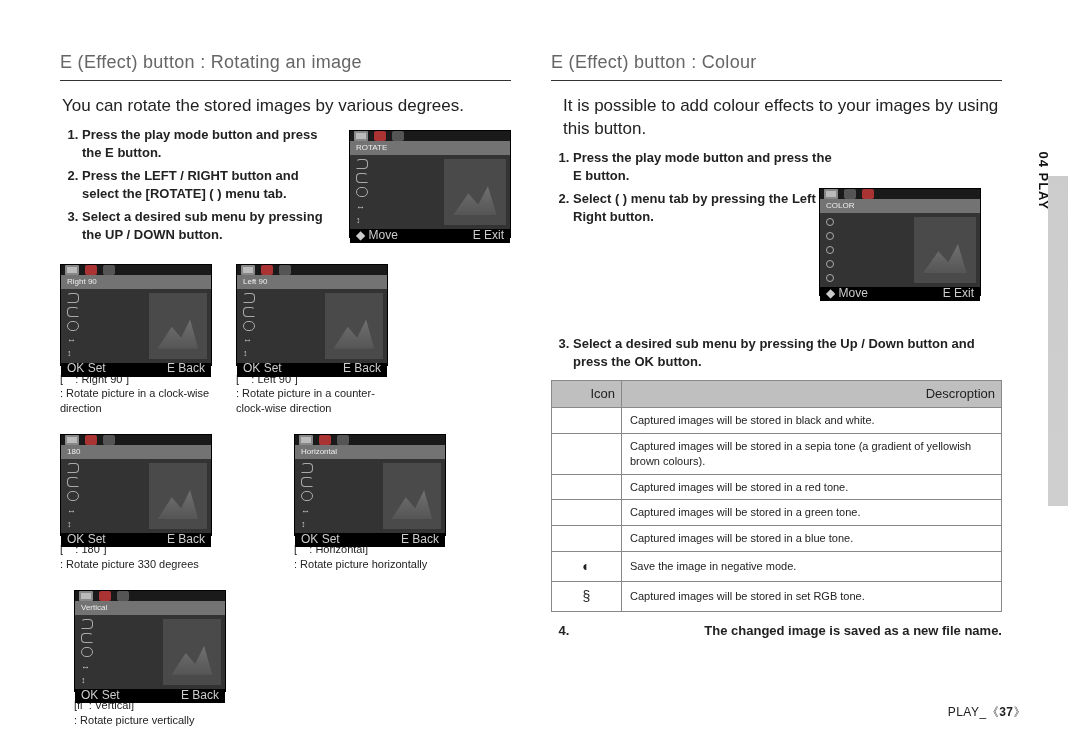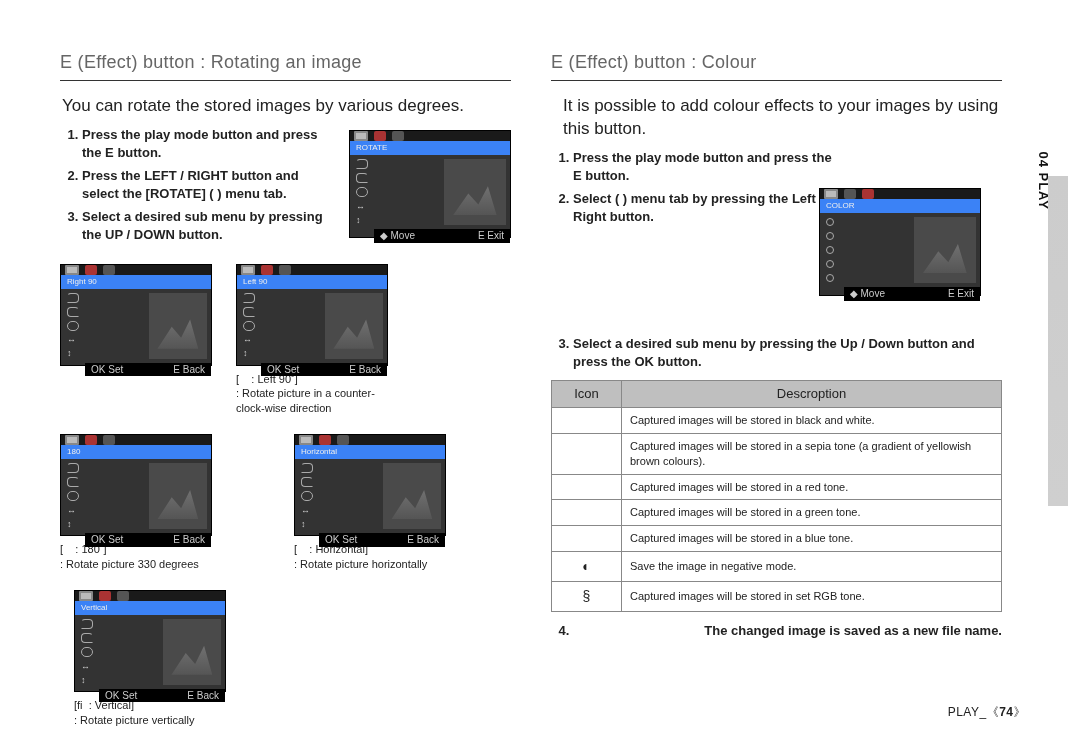--- a/index.html
+++ b/index.html
@@ -48,21 +48,21 @@
     display:flex; align-items:center; gap:6px;
     padding:0 4px;
   }
   .lcd-top .tab-pic { width:14px; height:10px; background:#888; border-radius:1px; position:relative; }
   .lcd-top .tab-pic:after { content:""; position:absolute; inset:2px; background:#bbb; }
   .lcd-top .tab-round { width:12px; height:10px; background:#a33; border-radius:2px; }
   .lcd-top .tab-pal { width:12px; height:10px; background:#555; border-radius:2px; position:relative; }
   .lcd-top.color-active .tab-pal { background:#a33; }
   .lcd-top.color-active .tab-round { background:#555; }
   .lcd-title {
-    background:#3b82f6; color:#eee; font-size:8px;
+    background:#737373; color:#eee; font-size:8px;
     padding:2px 6px; height:14px;
   }
   .lcd-mid { flex:1; display:flex; }
   .lcd-menu {
     width:60%;
     display:flex; flex-direction:column;
     justify-content:flex-start;
     padding:3px 4px 3px 6px;
     gap:2px;
   }
@@ -80,40 +80,40 @@
     margin:4px 4px 4px 0;
     position:relative;
   }
   .lcd-prev::before {
     content:""; position:absolute; inset:30% 15% 15% 15%;
     background:linear-gradient(#777,#555);
     clip-path: polygon(0 100%, 35% 40%, 58% 70%, 80% 20%, 100% 100%);
   }
   .lcd-bottom {
     height:14px; background:#000; color:#ccc;
-    display:flex; align-items:flex-start; justify-content:space-between;
-    padding:0 6px; font-size:10px;margin-left:24px;
+    display:flex; align-items:flex-end; justify-content:space-between;
+    padding:0 6px; font-size:12px;
   }
 
   .lcd-caption { font-size:11px; line-height:1.35; margin-top:6px; color:#222; }
   .lcd-caption .capt-sub { color:#222; }
 
   .lcd-grid { display:flex; gap:18px; margin-top:14px; flex-wrap:wrap; }
   .lcd-col { width:158px; }
 
   .note { margin:16px 0 0 10px; font-size:13px; text-indent:-12px; padding-left:12px; }
 
   
   .right-lcd-float { position:absolute; right:99px; top:188px; }
   table.desc {
     width:100%; border-collapse:collapse; margin-top:10px;
   }
   table.desc th {
     background:#bfbfbf; color:#222; font-weight:normal;
-    border:1px solid #888; padding:4px 6px; text-align:center;
+    border:1px solid #888; padding:4px 6px; text-align:right;
     font-size:13px;
     margin-top:32px;
   }
   table.desc td {
     border:1px solid #888; padding:5px 8px; font-size:11px;
     vertical-align:middle;
   }
   table.desc td.icon-cell { text-align:center; width:70px; font-size:14px; }
 
   .side-tab {
@@ -215,20 +215,24 @@
                 <div class="mrow">
                   <span class="marrow">↕</span>
                 </div>
               </div>
             <div class="lcd-prev"></div>
           </div>
           <div class="lcd-bottom">
               <span><span>OK</span>&nbsp;<span>Set</span></span>
               <span><span>E</span>&nbsp;<span>Back</span></span>
             </div>
+        </div>
+        <div class="lcd-caption">
+          [&nbsp;&nbsp;&nbsp;&nbsp;<span>: Right 90˚</span>]<br>
+          <span class="capt-sub">: Rotate picture in a clock-wise direction</span>
         </div>
       </div>
 
       <div class="lcd-col">
         <div class="lcd small">
           <div class="lcd-top">
               <span class="tab-pic"></span>
               <span class="tab-round"></span>
               <span class="tab-pal"></span>
             </div>
@@ -473,14 +477,14 @@
   <div class="lcd-bottom">
     <span><span>◆</span>&nbsp;<span>Move</span></span>
     <span><span>E</span>&nbsp;<span>Exit</span></span>
   </div>
 </div>
 
 <div class="side-tab"></div>
 <div class="side-tab-label">04 PLAY</div>
 
 <div class="page-footer">
-  <span>PLAY_</span><span class="anglebr">《</span><b>74</b><span class="anglebr">》</span>
+  <span>PLAY_</span><span class="anglebr">《</span><b>37</b><span class="anglebr">》</span>
 </div>
 
 </body></html>

